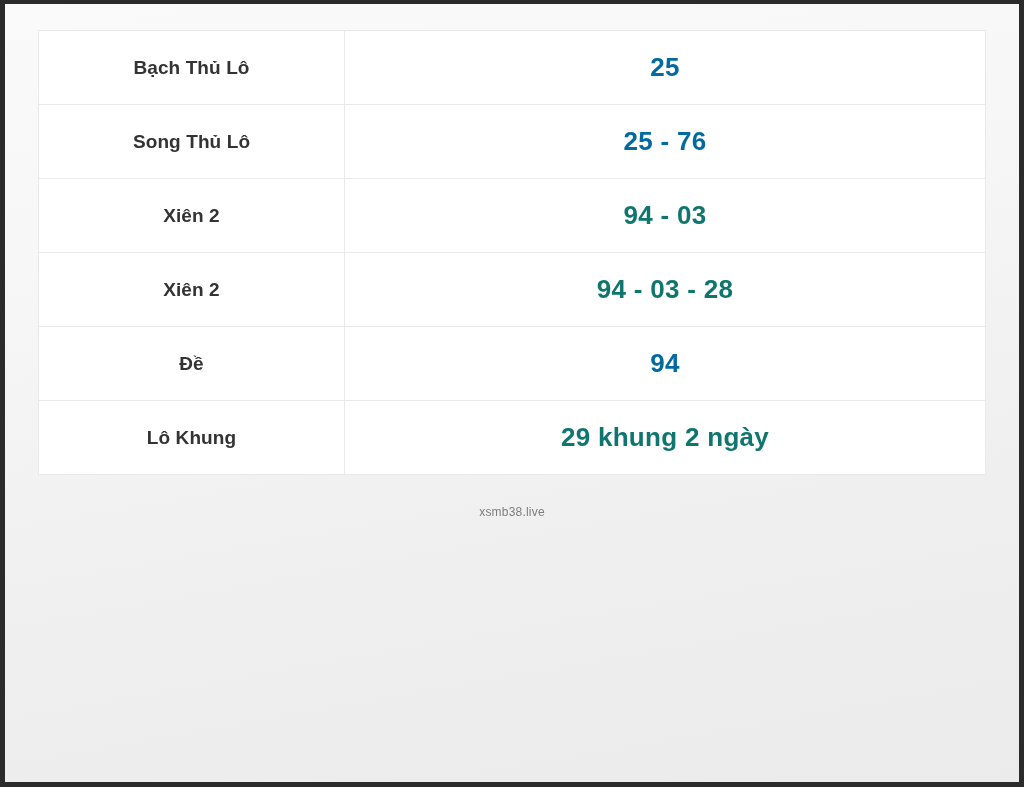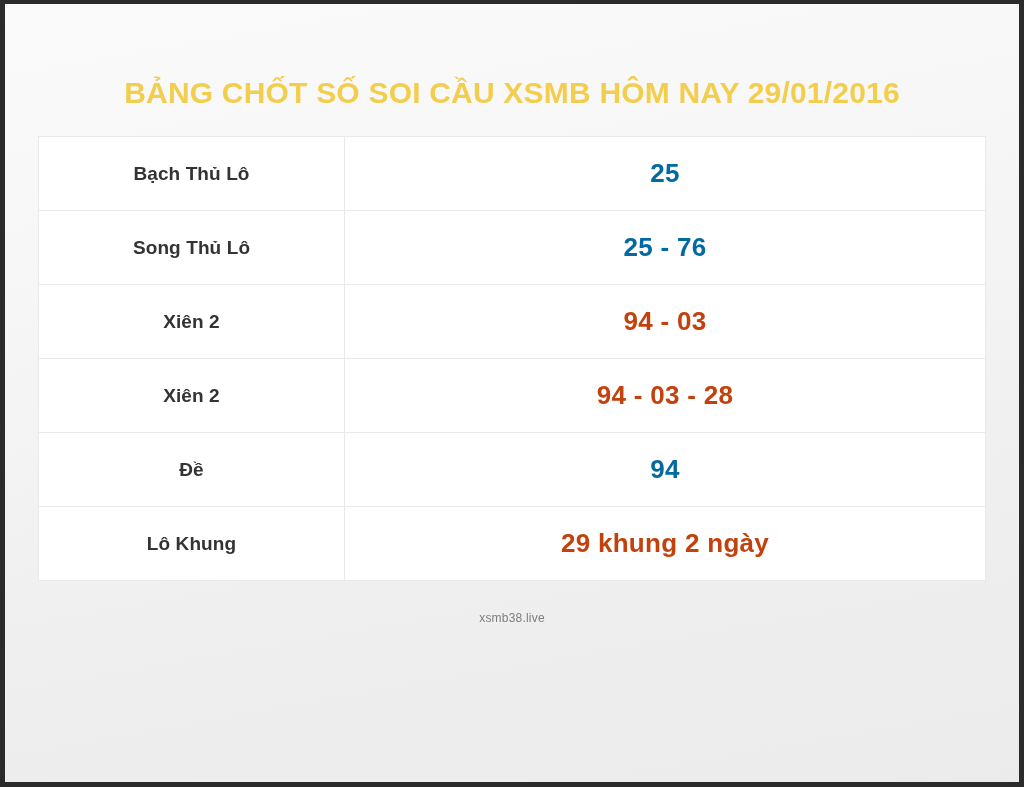--- a/index.html
+++ b/index.html
@@ -77,21 +77,21 @@
     width: 306px;
     font-size: 19px;
     font-weight: bold;
     color: #333333;
     letter-spacing: 0.1px;
   }
 
   td.value-cell {
     font-size: 26px;
     font-weight: bold;
-    color: #c2410c;
+    color: #0f766e;
     letter-spacing: 0.3px;
   }
 
   td.value-cell.accent {
     color: #0369a1;
   }
 
   
   .footer {
     width: 100%;
@@ -104,23 +104,20 @@
     color: #7d7d7d;
     letter-spacing: 0.2px;
   }
 </style>
 </head>
 <body>
 
 <div class="screen">
   <div class="page">
 
-    <div class="title-wrap">
-      <h1 class="title">BẢNG CHỐT SỐ SOI CẦU XSMB HÔM NAY 29/01/2016</h1>
-    </div>
 
     <div class="table-wrap">
       <table class="chot">
         <tbody>
           <tr>
             <td class="label-cell">Bạch Thủ Lô</td>
             <td class="value-cell accent">25</td>
           </tr>
           <tr>
             <td class="label-cell">Song Thủ Lô</td>

